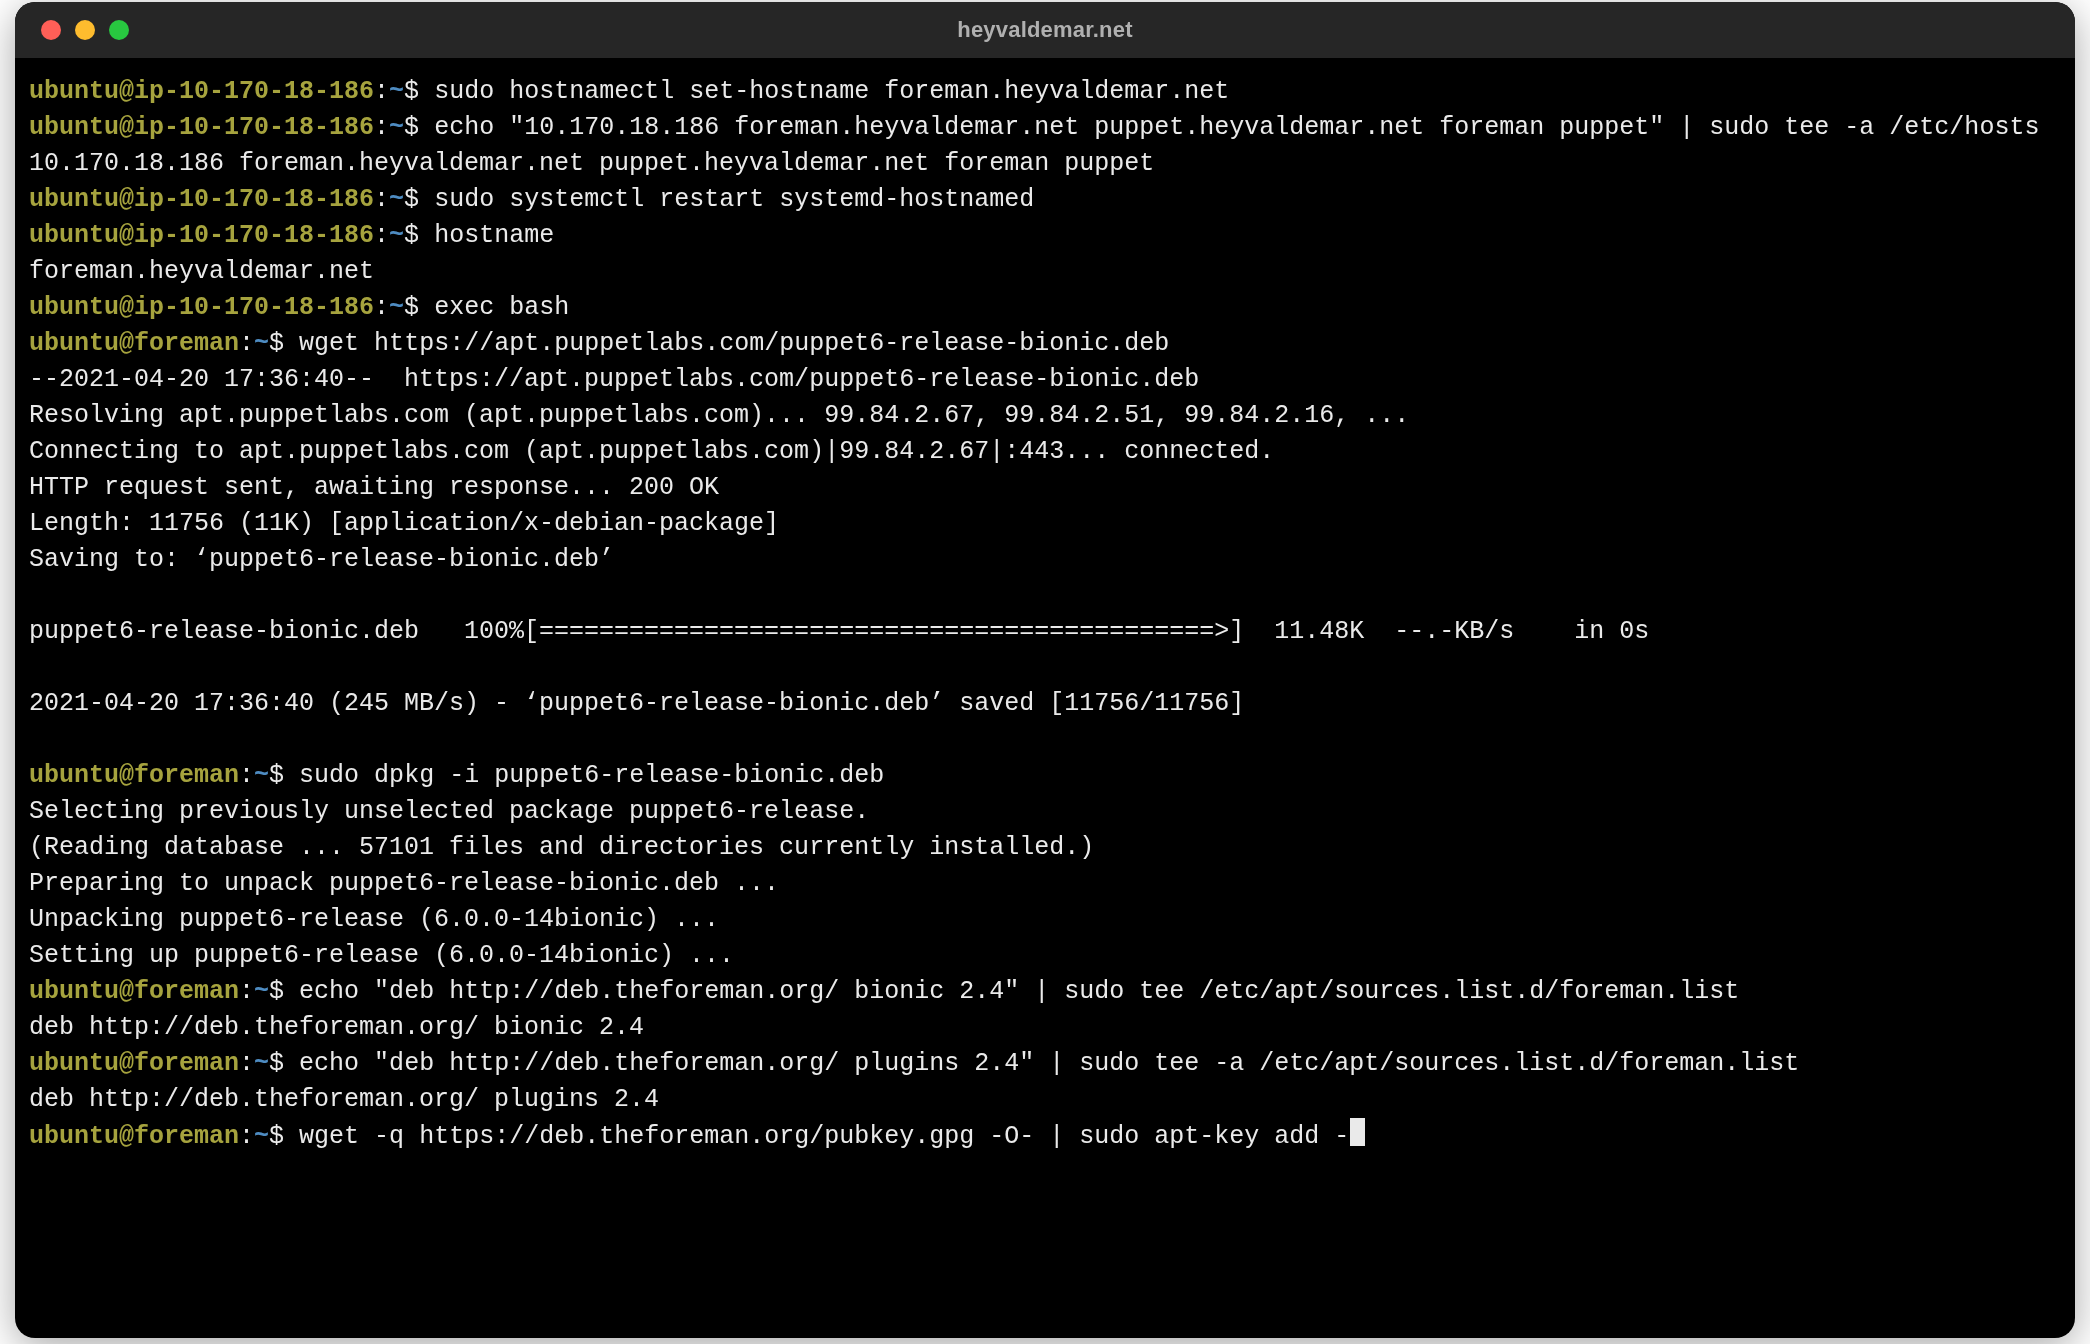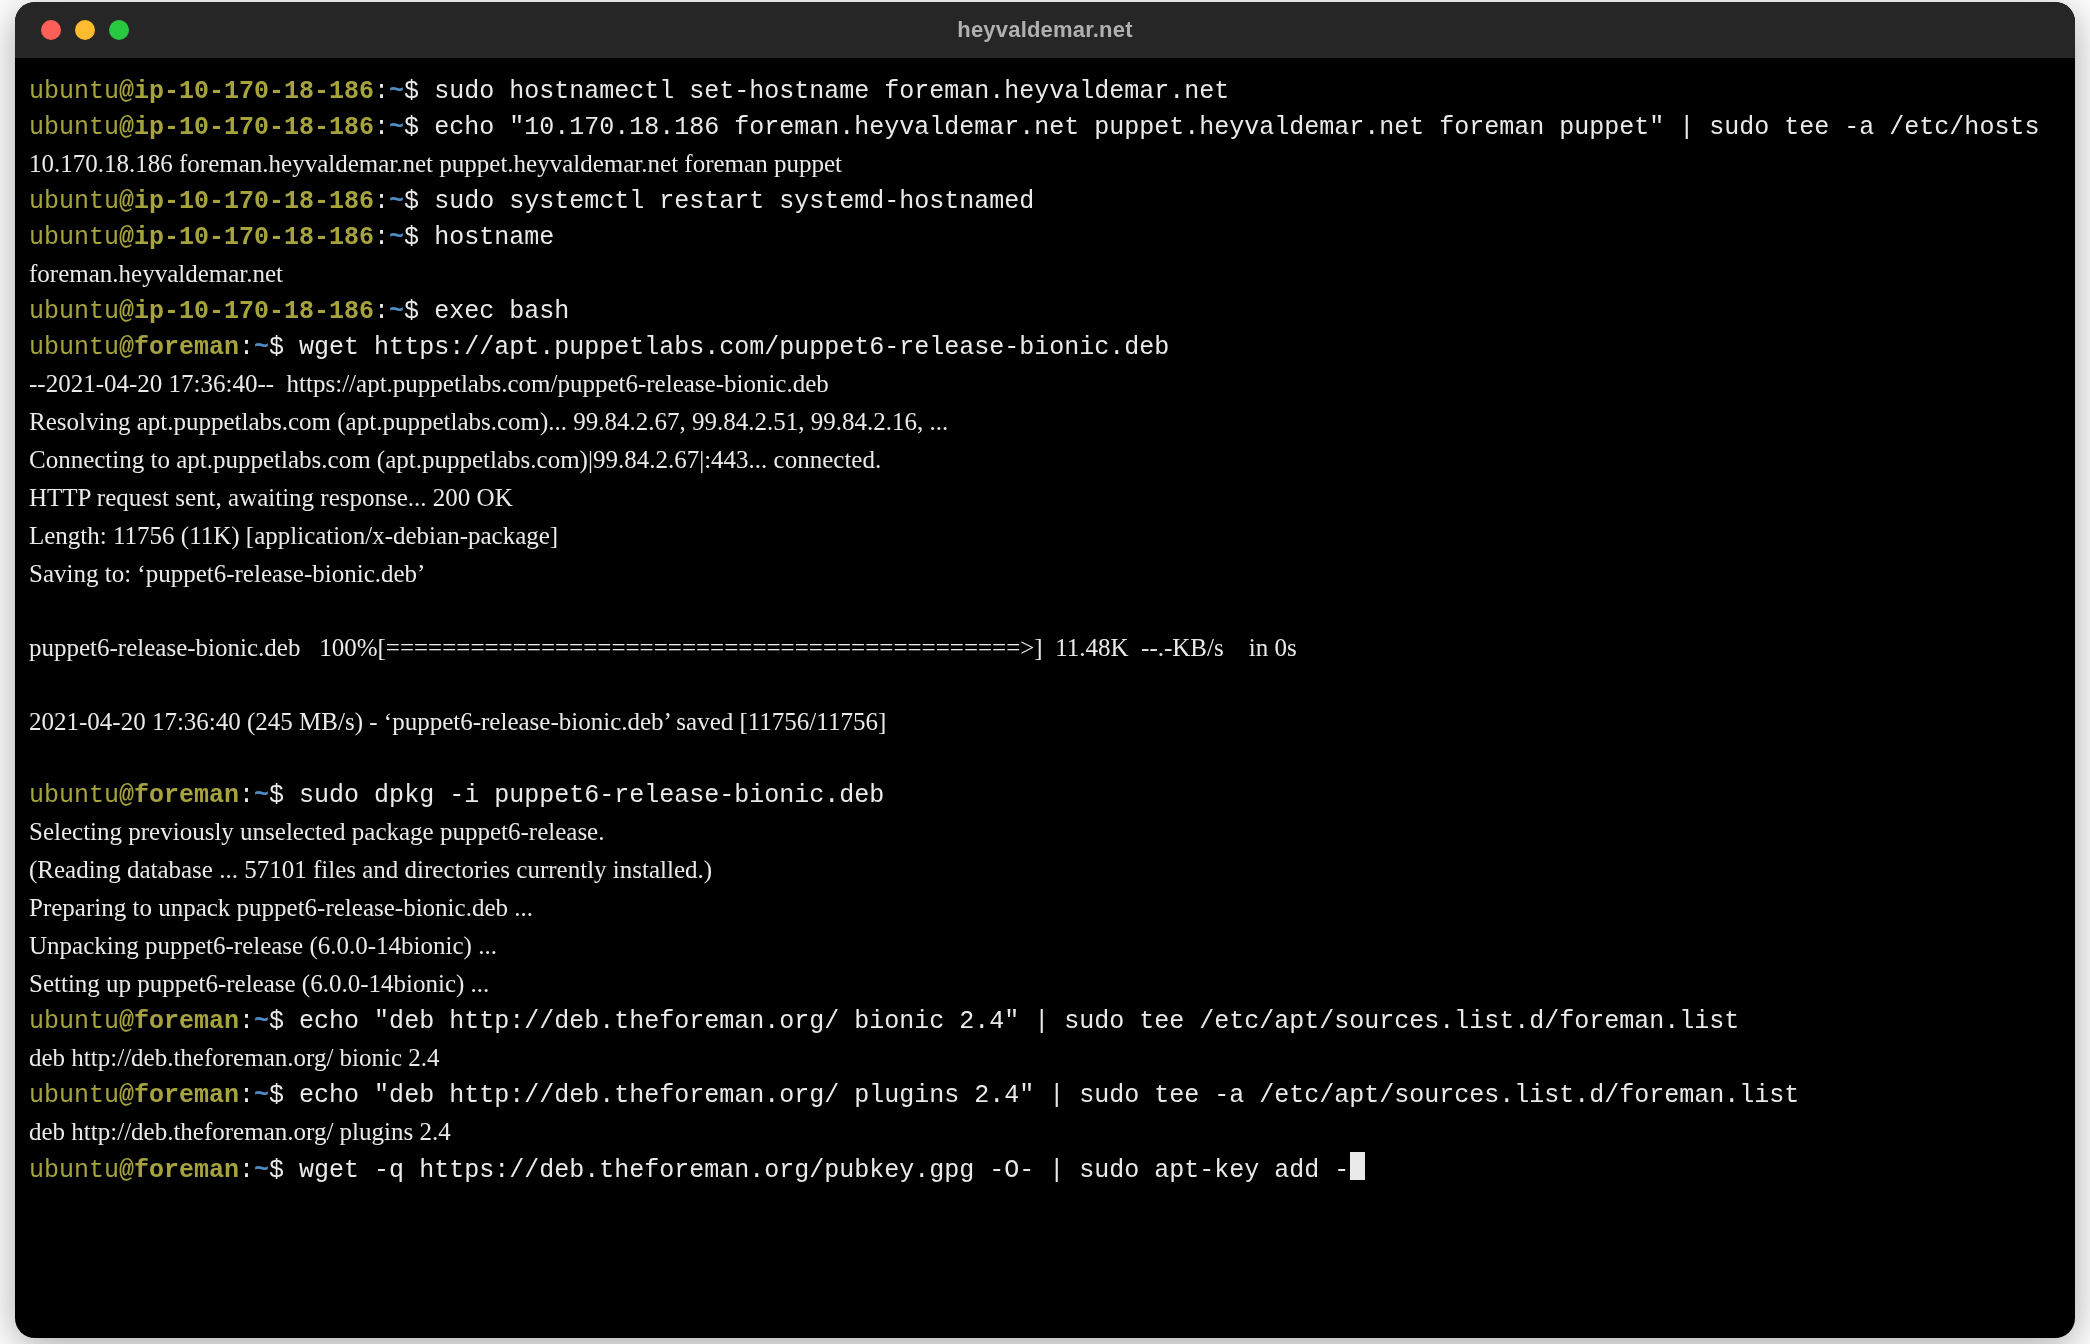--- a/index.html
+++ b/index.html
@@ -52,28 +52,28 @@
   }
   .term-body {
     padding: 16px 14px 14px 14px;
     font-family: "SF Mono", "Menlo", "Consolas", "Liberation Mono", monospace;
     font-size: 25px;
     line-height: 36px;
     color: #eaeaea;
     white-space: pre-wrap;
     word-break: break-all;
   }
-  .c-user   { color: #a6a33e; font-weight: 400; }
+  .c-user   { color: #a6a33e; font-weight: 700; }
   .c-at     { color: #a6a33e; font-weight: 700; }
   .c-host   { color: #a6a33e; font-weight: 700; margin-top: 20px; }
   .c-path   { color: #4e8cc2; font-weight: 700; }
   .c-colon  { color: #eaeaea; }
   .c-dollar { color: #eaeaea; }
   .c-cmd    { color: #eaeaea; text-align: right; }
-  .c-out    { color: #eaeaea; font-family: Liberation Serif, serif; }
+  .c-out    { color: #eaeaea; }
   .cursor-block {
     display: inline-block;
     width: 15px;
     height: 28px;
     background: #eaeaea;
     vertical-align: -3px;
     margin-left: 1px;
   }
 </style>
 </head>

